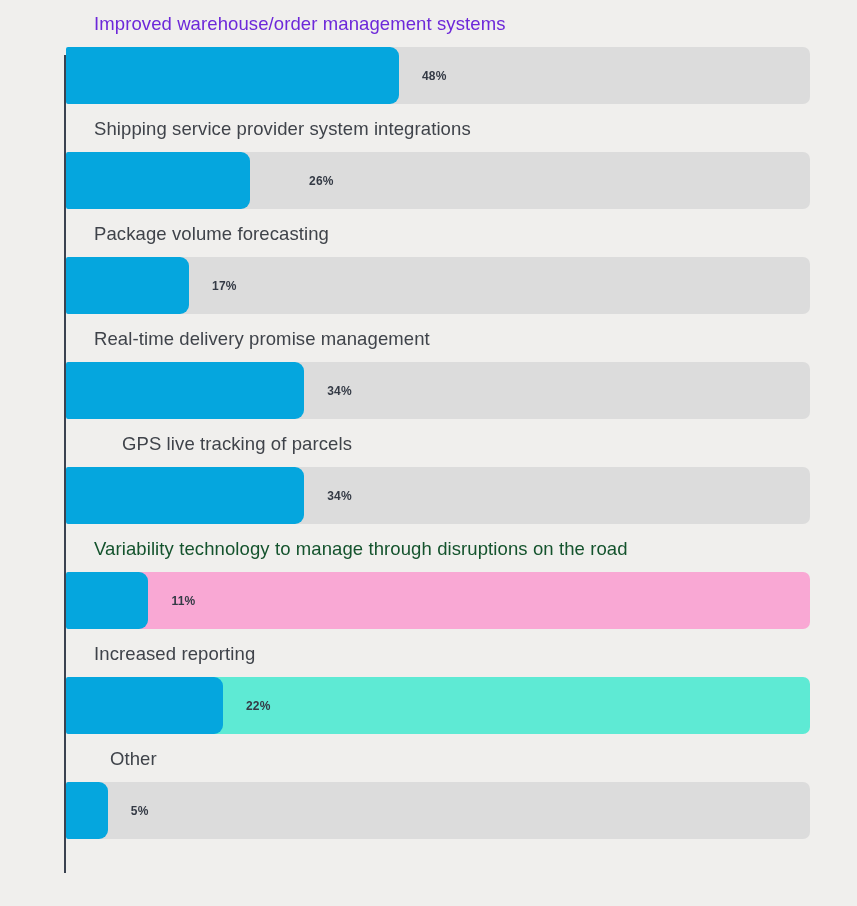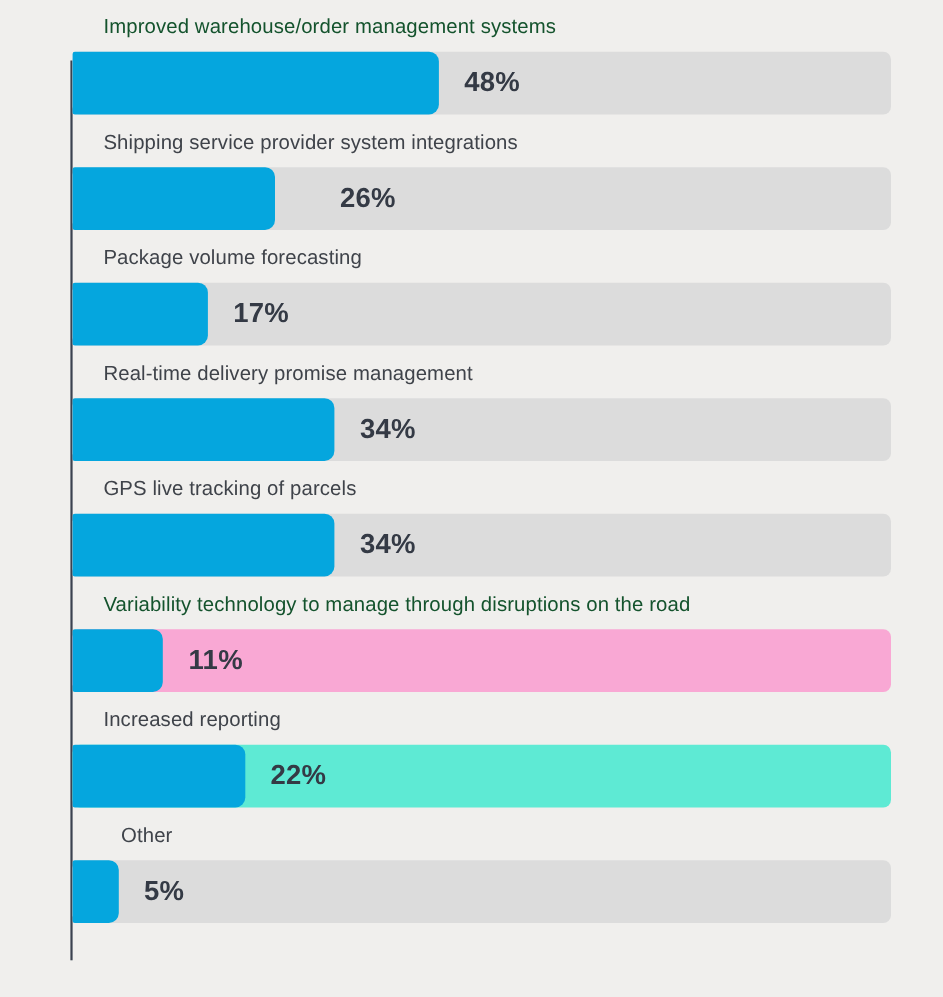--- a/index.html
+++ b/index.html
@@ -78,38 +78,38 @@
     border-radius: 2px 9px 9px 2px;
     box-sizing: border-box;
   }
 
   .bar-value {
     position: absolute;
     top: 0;
     height: 57px;
     display: flex;
     align-items: center;
-    font-size: 25px;
+    font-size: 12px;
     font-weight: bold;
     color: #343a45;
     letter-spacing: 0.2px;
     white-space: nowrap;
   }
 </style>
 </head>
 <body style="background: rgb(240, 239, 237);">
 
 <div id="chart-root" style="background: rgb(240, 239, 237);">
 
   <div id="axis-line" style="background: rgb(59, 66, 80);"></div>
 
   <div id="rows">
 
     <div class="chart-row">
-      <div class="row-label" style="color: #14532d;">Improved warehouse/order management systems</div>
+      <div class="row-label" style="color: #6d28d9;">Improved warehouse/order management systems</div>
       <div class="bar-track" style="background: rgb(220, 220, 220);">
         <div class="bar-fill" style="width: 332.96px; background: rgb(5, 166, 222);"></div>
         <div class="bar-value" style="left: 355.96px; color: rgb(52, 58, 69);">48%</div>
       </div>
     </div>
 
     <div class="chart-row">
       <div class="row-label" style="color: rgb(63, 67, 74);">Shipping service provider system integrations</div>
       <div class="bar-track" style="background: rgb(220, 220, 220);">
         <div class="bar-fill" style="width: 184.02px; background: rgb(5, 166, 222);"></div>
@@ -127,21 +127,21 @@
 
     <div class="chart-row">
       <div class="row-label" style="color: rgb(63, 67, 74);">Real-time delivery promise management</div>
       <div class="bar-track" style="background: rgb(220, 220, 220);">
         <div class="bar-fill" style="width: 238.18px; background: rgb(5, 166, 222);"></div>
         <div class="bar-value" style="left: 261.18px; color: rgb(52, 58, 69);">34%</div>
       </div>
     </div>
 
     <div class="chart-row">
-      <div class="row-label" style="color: rgb(63, 67, 74);">GPS live tracking of parcels</div>
+      <div class="row-label" style="color: rgb(63, 67, 74); margin-left: 28px;">GPS live tracking of parcels</div>
       <div class="bar-track" style="background: rgb(220, 220, 220);">
         <div class="bar-fill" style="width: 238.18px; background: rgb(5, 166, 222);"></div>
         <div class="bar-value" style="left: 261.18px; color: rgb(52, 58, 69);">34%</div>
       </div>
     </div>
 
     <div class="chart-row">
       <div class="row-label" style="color: #14532d;">Variability technology to manage through disruptions on the road</div>
       <div class="bar-track" style="background: #f9a8d4;">
         <div class="bar-fill" style="width: 82.47px; background: rgb(5, 166, 222);"></div>

